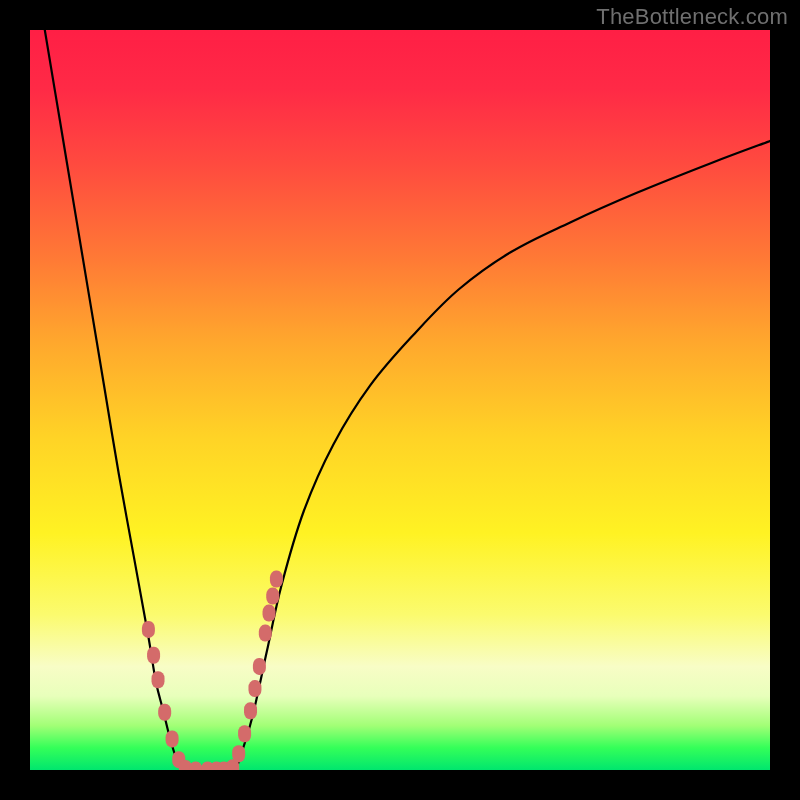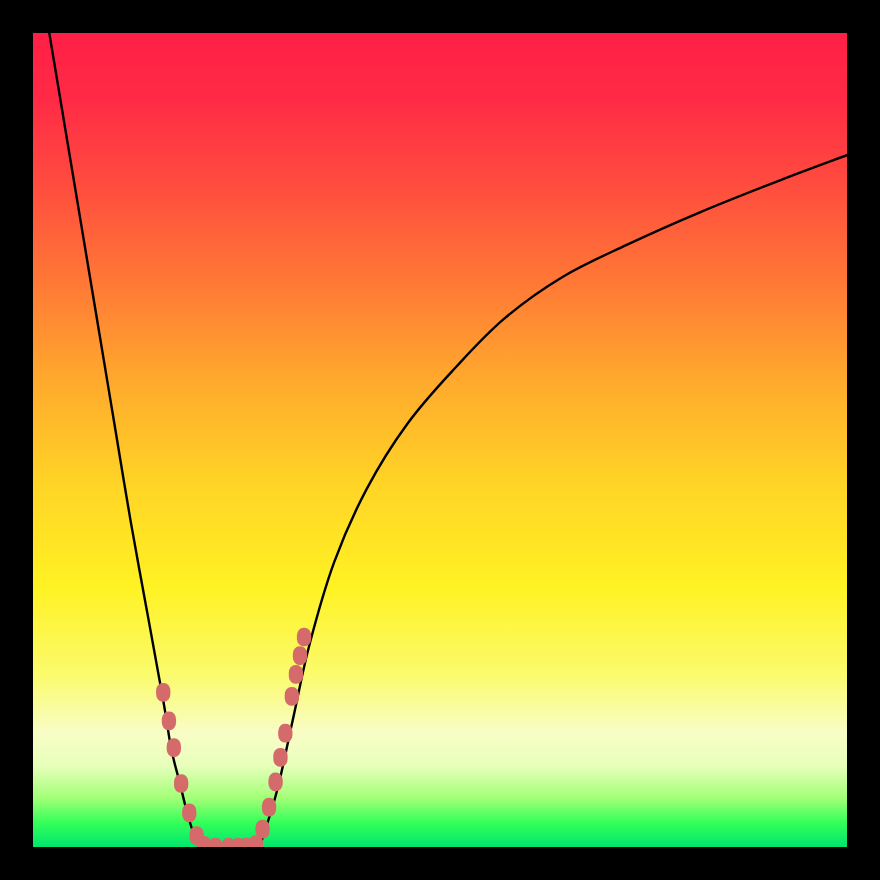--- a/index.html
+++ b/index.html
@@ -59,20 +59,21 @@
     color: #6f6f6f;
     font-size: 22px;
     letter-spacing: 0.2px;
     user-select: none;
   }
 </style>
 </head>
 <body>
 
 <div class="stage">
+  <div class="watermark">TheBottleneck.com</div>
 
   <div class="plot-area">
     <div class="gradient"></div>
     <svg class="curve" viewBox="0 0 740 740" preserveAspectRatio="none">
       <g id="series-paths">
           <path d="M 14.80 0.00 C 17.46 15.98, 24.27 56.83, 29.60 88.80 C 34.93 120.77, 39.07 145.63, 44.40 177.60 C 49.73 209.57, 53.87 234.43, 59.20 266.40 C 64.53 298.37, 68.67 323.23, 74.00 355.20 C 79.33 387.17, 83.47 413.36, 88.80 444.00 C 94.13 474.64, 98.27 496.10, 103.60 525.40 C 108.93 554.70, 114.40 584.16, 118.40 606.80 C 122.40 629.44, 123.14 637.88, 125.80 651.20 C 128.46 664.52, 130.54 670.14, 133.20 680.80 C 135.86 691.46, 137.94 701.08, 140.60 710.40 C 143.26 719.72, 145.34 727.27, 148.00 732.60 C 150.66 737.93, 154.07 738.67, 155.40 740.00 C 156.73 741.33, 154.07 740.00, 155.40 740.00 C 156.73 740.00, 160.14 740.00, 162.80 740.00 C 165.46 740.00, 167.54 740.00, 170.20 740.00 C 172.86 740.00, 174.94 740.00, 177.60 740.00 C 180.26 740.00, 182.34 740.00, 185.00 740.00 C 187.66 740.00, 189.74 740.00, 192.40 740.00 C 195.06 740.00, 197.14 740.67, 199.80 740.00 C 202.46 739.33, 205.87 736.97, 207.20 736.30 C 208.53 735.63, 204.54 744.96, 207.20 736.30 C 209.86 727.64, 216.67 708.85, 222.00 688.20 C 227.33 667.55, 231.47 645.58, 236.80 621.60 C 242.13 597.62, 244.94 580.31, 251.60 555.00 C 258.26 529.69, 264.48 506.31, 273.80 481.00 C 283.12 455.69, 291.41 437.04, 303.40 414.40 C 315.39 391.76, 325.75 375.18, 340.40 355.20 C 355.05 335.22, 368.82 320.72, 384.80 303.40 C 400.78 286.08, 411.88 273.65, 429.20 259.00 C 446.52 244.35, 461.02 233.99, 481.00 222.00 C 500.98 210.01, 517.56 203.06, 540.20 192.40 C 562.84 181.74, 581.49 173.46, 606.80 162.80 C 632.11 152.14, 656.82 142.52, 680.80 133.20 C 704.78 123.88, 729.34 115.00, 740.00 111.00" fill="none" stroke="#000" stroke-width="2.2" stroke-linecap="round" stroke-linejoin="round"></path>
         </g>
       <g id="marker-dots">
           <rect x="111.90" y="590.90" width="13" height="17" rx="6" ry="7" fill="#d46b6a"></rect>
           <rect x="117.08" y="616.80" width="13" height="17" rx="6" ry="7" fill="#d46b6a"></rect>

